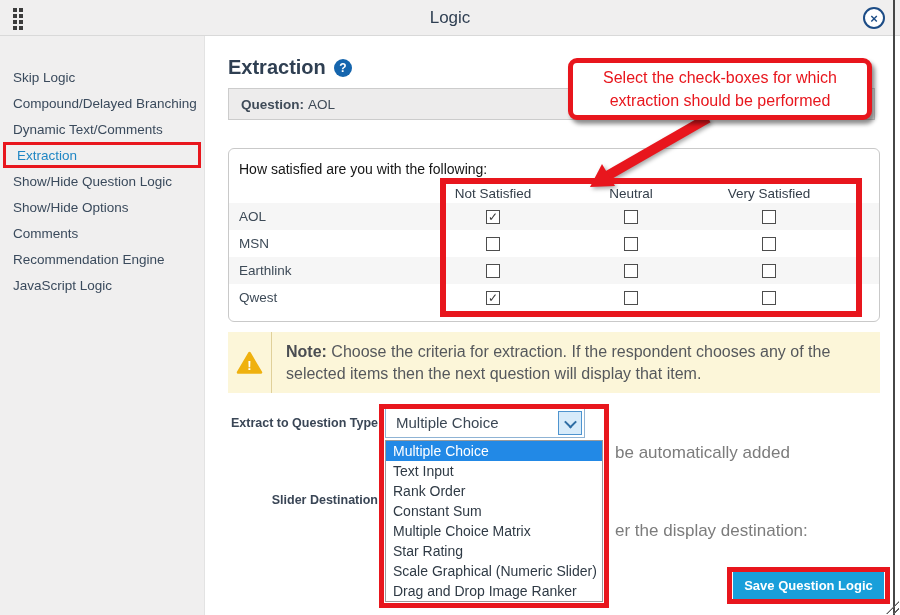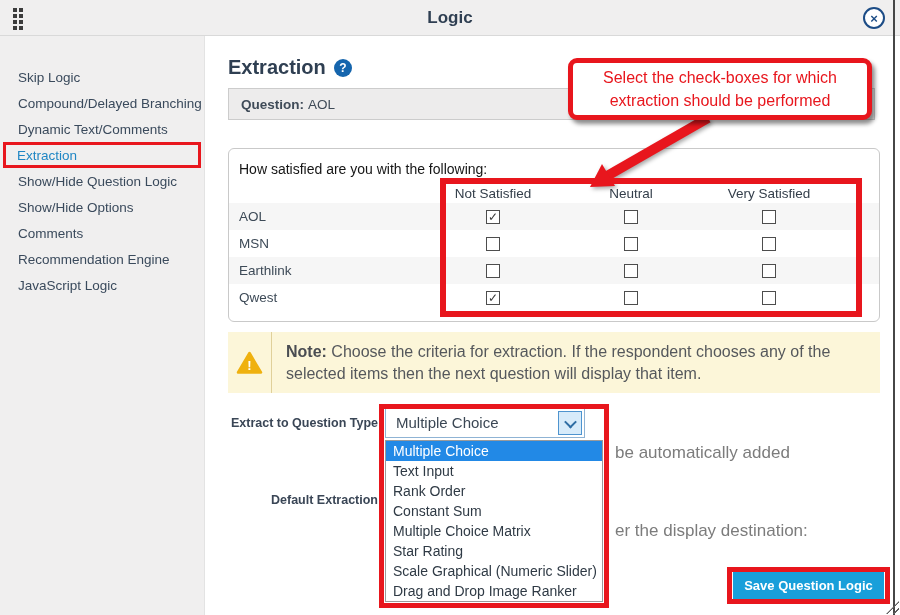--- a/index.html
+++ b/index.html
@@ -7,30 +7,30 @@
               font-family:"Liberation Sans", sans-serif; }
   .stage { position:relative; width:900px; height:615px; background:#fff; }
 
   
   .titlebar { position:absolute; left:0; top:0; width:900px; height:36px;
               background:#f0efef; border-bottom:1px solid #d9d9d9; z-index:2; }
   .drag-dots { position:absolute; left:13px; top:8px; display:grid;
                grid-template-columns:repeat(2,4px); grid-auto-rows:4px; gap:2px; cursor:move; }
   .drag-dots span { width:3.5px; height:3.5px; background:#3c3c3c; }
   .dlg-title { position:absolute; left:0; right:0; top:0; height:44px; text-align:center;
-               line-height:36px; font-size:17px; font-weight:bold; color:#2f3f52; }
+               line-height:36px; font-size:17px; font-weight:normal; color:#2f3f52; }
   .close-btn { position:absolute; right:15px; top:7px; width:22px; height:22px;
                border:2.5px solid #1c4c86; border-radius:50%; color:#1c4c86;
                font-size:13px; font-weight:bold; display:flex; align-items:center;
                justify-content:center; cursor:pointer; background:#fff; }
 
   
   .sidebar { position:absolute; left:0; top:36px; width:205px; height:579px;
              background:#f0efef; border-right:1px solid #e3e3e3; padding-top:28px; z-index:1; }
-  .side-item { height:26px; display:flex; align-items:center; padding-left:18px;
+  .side-item { height:26px; display:flex; align-items:center; padding-left:13px;
                font-size:13.5px; color:#3a4a5c; cursor:pointer; white-space:nowrap; }
   .side-item.selected { color:#1f86c4; border:3px solid #e8161d; margin:0 3px;
                         padding-left:11px; height:26px; }
 
   
   .main-heading { position:absolute; left:228px; top:56px; font-size:20px; font-weight:bold;
                   color:#2f3f52; z-index:1; display:flex; align-items:center; gap:8px; }
   .help-icon { width:18px; height:18px; border-radius:50%; background:#1565ad; color:#fff;
                font-size:12px; font-weight:bold; display:flex; align-items:center;
                justify-content:center; cursor:pointer; }
@@ -228,21 +228,21 @@
     <div class="note-divider"></div>
     <div class="note-text">
       <b>Note:</b>
       <span>Choose the criteria for extraction. If the respondent chooses any of the selected items then the next question will display that item.</span>
     </div>
   </div>
 
   <div class="field-label lbl-extract">Extract to Question Type</div>
   <div class="frag frag1">be automatically added</div>
 
-  <div class="field-label lbl-dest">Default Extraction</div>
+  <div class="field-label lbl-dest">Slider Destination</div>
   <div class="frag frag2">er the display destination:</div>
 
   <div class="select-box">
     <span class="select-value">Multiple Choice</span>
     <span class="select-arrow">
         <span class="chev"></span>
       </span>
   </div>
   <div class="opt-list" id="opt-list">
       <div class="opt hl">Multiple Choice</div>

